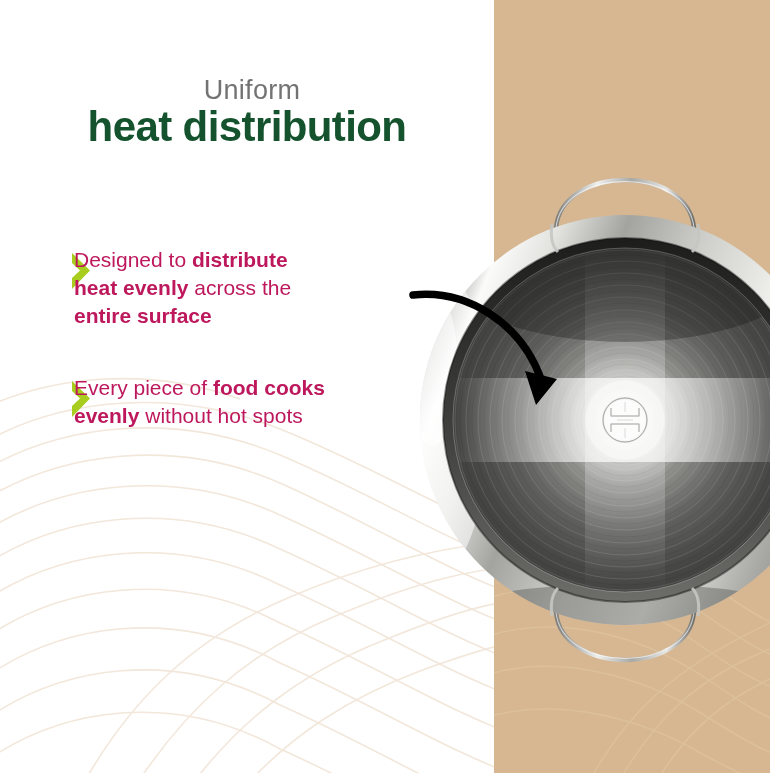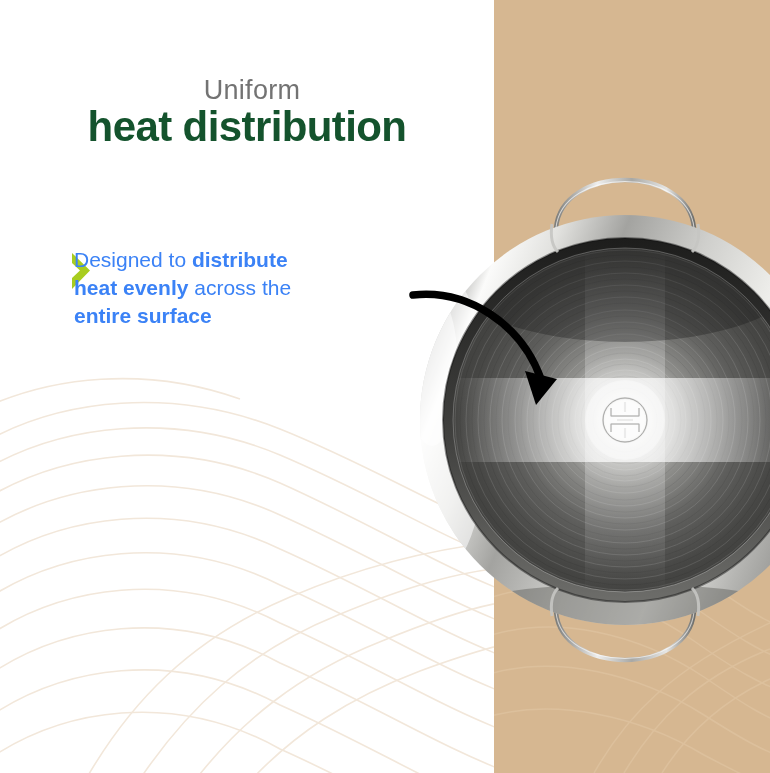--- a/index.html
+++ b/index.html
@@ -95,21 +95,21 @@
     width: 56px;
     padding-left: 70px;
     box-sizing: border-box;
     padding-top: 6px;
   }
   .bullet-marker svg { display: block; }
   .bullet-text {
     flex: 1 1 auto;
     font-size: 21px;
     line-height: 1.33;
-    color: #3b82f6;
+    color: #be185d;
     font-weight: 400;
     max-width: 252px;
     padding-left: 4px;
   }
   .bullet-text b { font-weight: bold; }
 
   
   .pan-wrap {
     position: absolute;
     left: 380px;
@@ -181,20 +181,28 @@
 
       <div class="bullet">
         <div class="bullet-marker">
           <svg width="26" height="38" viewBox="0 0 26 38">
             <path d="M2,1 L20,18.5 L2,37 L2,26 L10,18.5 L2,11 Z" fill="#A8CD1F"></path>
           </svg>
         </div>
         <div class="bullet-text"><span>Designed to </span><b>distribute heat evenly</b><span> across the </span><b>entire surface</b></div>
       </div>
 
+      <div class="bullet">
+        <div class="bullet-marker">
+          <svg width="26" height="38" viewBox="0 0 26 38">
+            <path d="M2,1 L20,18.5 L2,37 L2,26 L10,18.5 L2,11 Z" fill="#A8CD1F"></path>
+          </svg>
+        </div>
+        <div class="bullet-text"><span>Every piece of </span><b>food cooks evenly</b><span> without hot spots</span></div>
+      </div>
 
 
     </div>
   </div>
 
   <div class="pan-wrap">
     <svg width="400" height="590" viewBox="0 0 400 590">
       <defs>
 
         <radialGradient id="baseRad" cx="50%" cy="50%" r="58%">

